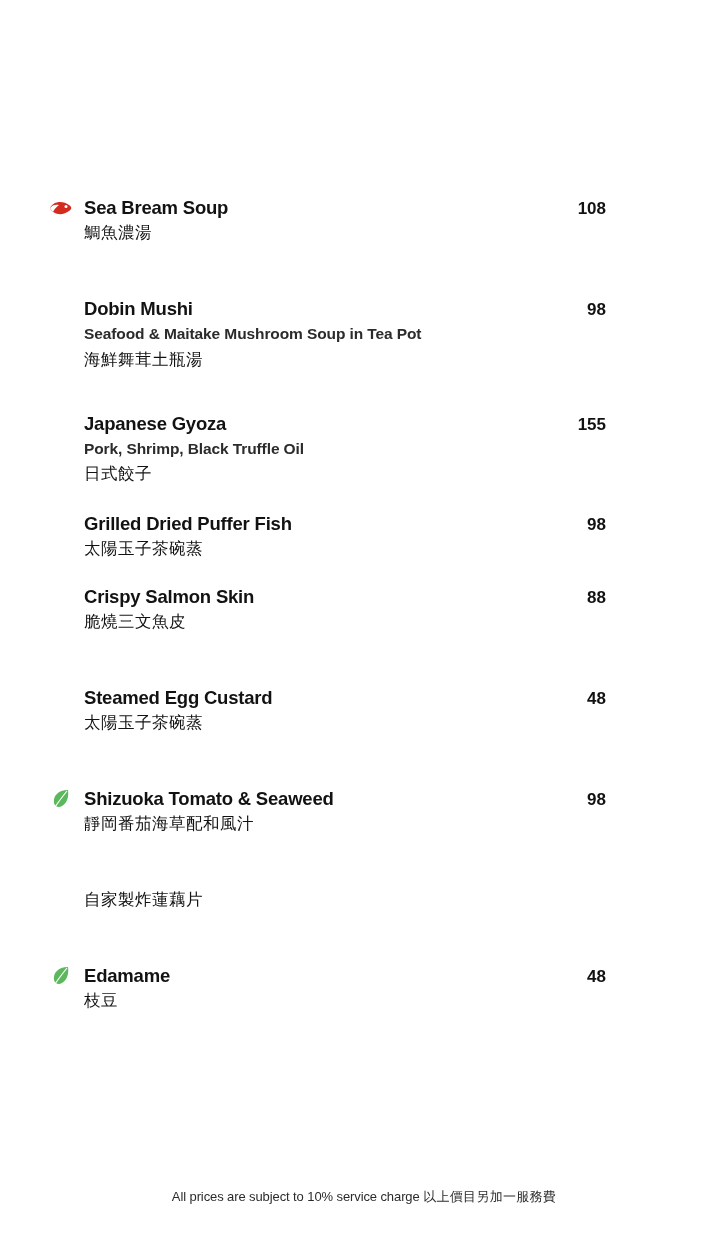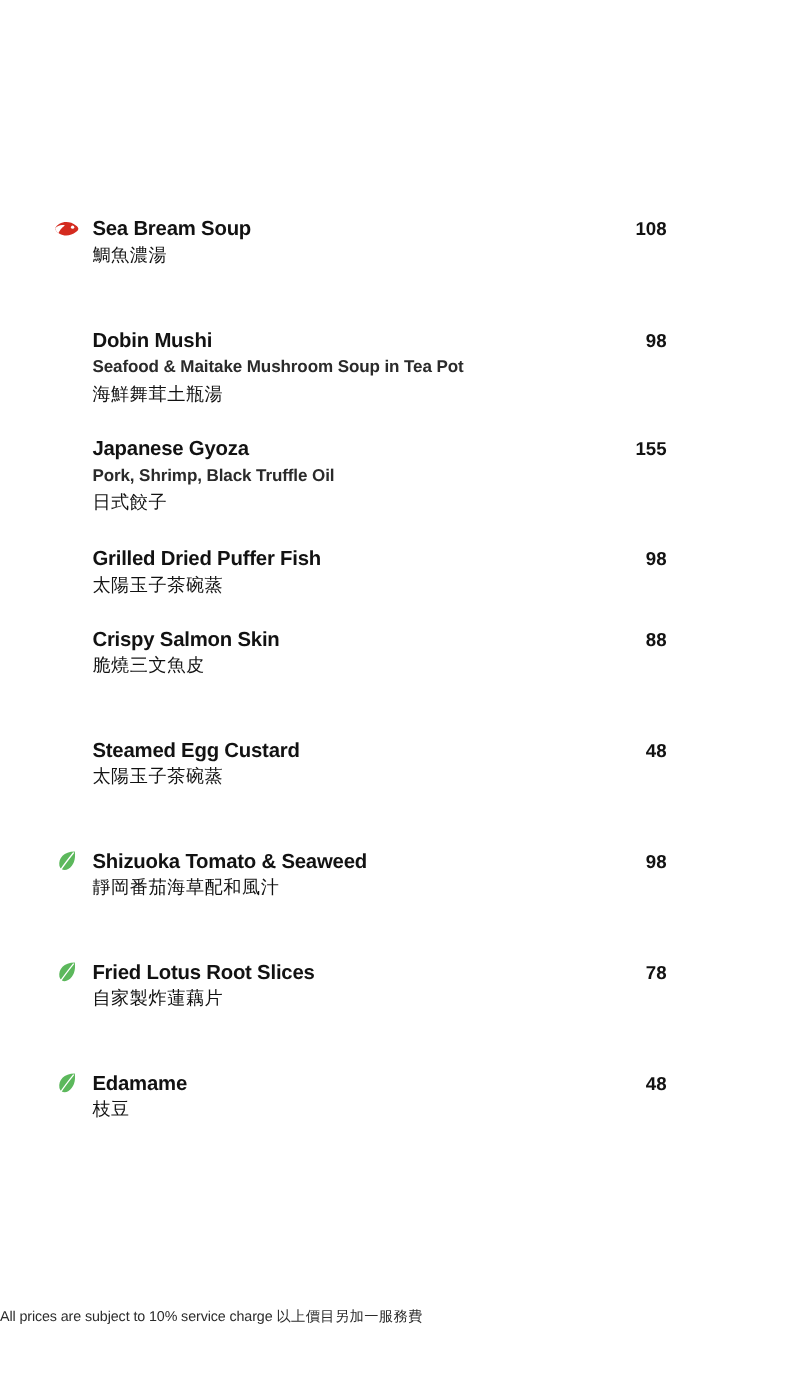--- a/index.html
+++ b/index.html
@@ -70,23 +70,24 @@
   }
   .cn {
     font-size: 16.5px;
     color: #121212;
     line-height: 1.45;
     margin-top: 2px;
     letter-spacing: 0.5px;
   }
   .footer {
     position: absolute;
-    left: 0;
+    left: 8px;
     right: 0;
     top: 1188px;
+    text-align: center;
     font-size: 13px;
     color: #2b2b2b;
     letter-spacing: -0.1px;
   }
   .footer .cn-note {
     letter-spacing: 0.3px;
   }
   
   .item.with-desc { margin-bottom: 24px; }
 </style>
@@ -116,21 +117,21 @@
     <div class="item-head">
       <div class="name-wrap">
         <span class="name">Dobin Mushi</span>
       </div>
       <span class="price">98</span>
     </div>
     <div class="desc">Seafood &amp; Maitake Mushroom Soup in Tea Pot</div>
     <div class="cn">海鮮舞茸土瓶湯</div>
   </div>
 
-  <div class="item with-desc" style="margin-top:24px;">
+  <div class="item with-desc" style="margin-top:40px;">
     <div class="item-head">
       <div class="name-wrap">
         <span class="name">Japanese Gyoza</span>
       </div>
       <span class="price">155</span>
     </div>
     <div class="desc">Pork, Shrimp, Black Truffle Oil</div>
     <div class="cn">日式餃子</div>
   </div>
 
@@ -174,32 +175,20 @@
           </svg>
         </span>
         <span class="name">Shizuoka Tomato &amp; Seaweed</span>
       </div>
       <span class="price">98</span>
     </div>
     <div class="cn">靜岡番茄海草配和風汁</div>
   </div>
 
   <div class="item" style="margin-top:52px;">
-    <div class="item-head">
-      <div class="name-wrap">
-        <span class="icon-slot">
-          <svg width="20" height="22" viewBox="0 0 20 22" aria-hidden="true">
-            <path d="M17 2 C7 2, 2 8, 3 15 C4 19, 8 20, 11 18 C16 15, 18 9, 17 2 Z" fill="#5cb85c"></path>
-            <path d="M16 3 C12 8, 8 13, 4 19" stroke="#ffffff" stroke-width="1.2" fill="none"></path>
-          </svg>
-        </span>
-        <span class="name">Fried Lotus Root Slices</span>
-      </div>
-      <span class="price">78</span>
-    </div>
     <div class="cn">自家製炸蓮藕片</div>
   </div>
 
   <div class="item" style="margin-top:52px;">
     <div class="item-head">
       <div class="name-wrap">
         <span class="icon-slot">
           <svg width="20" height="22" viewBox="0 0 20 22" aria-hidden="true">
             <path d="M17 2 C7 2, 2 8, 3 15 C4 19, 8 20, 11 18 C16 15, 18 9, 17 2 Z" fill="#5cb85c"></path>
             <path d="M16 3 C12 8, 8 13, 4 19" stroke="#ffffff" stroke-width="1.2" fill="none"></path>

